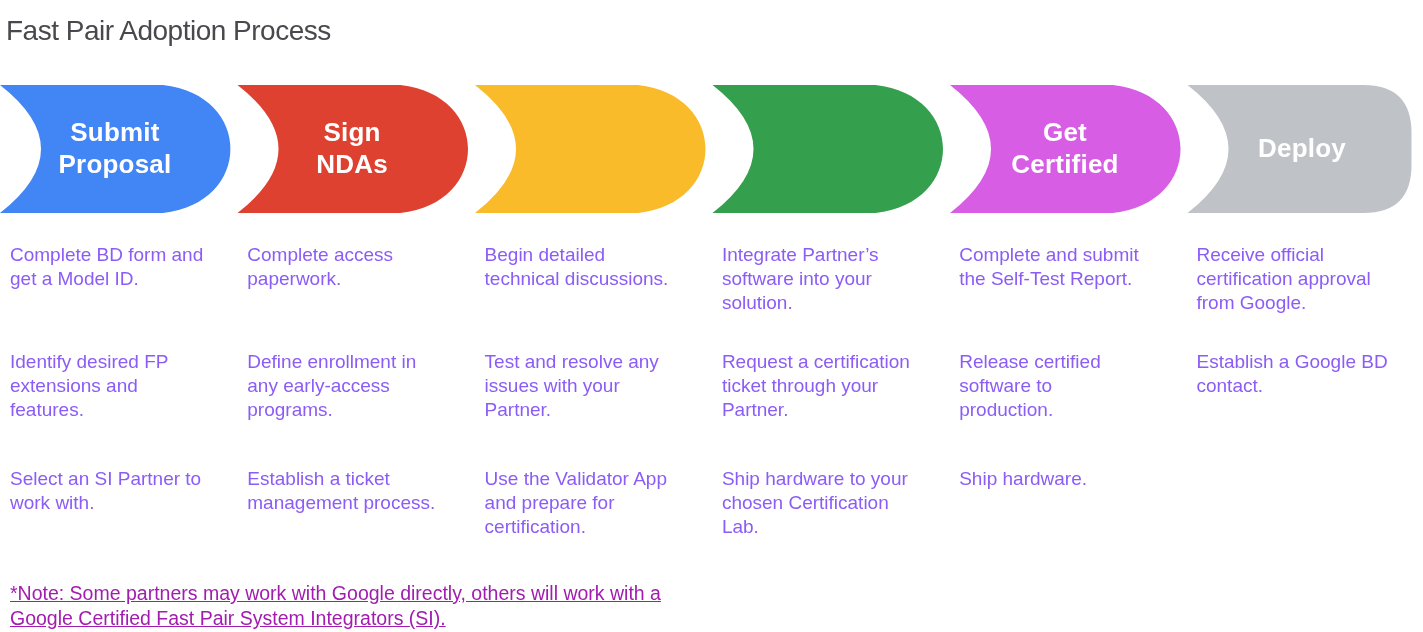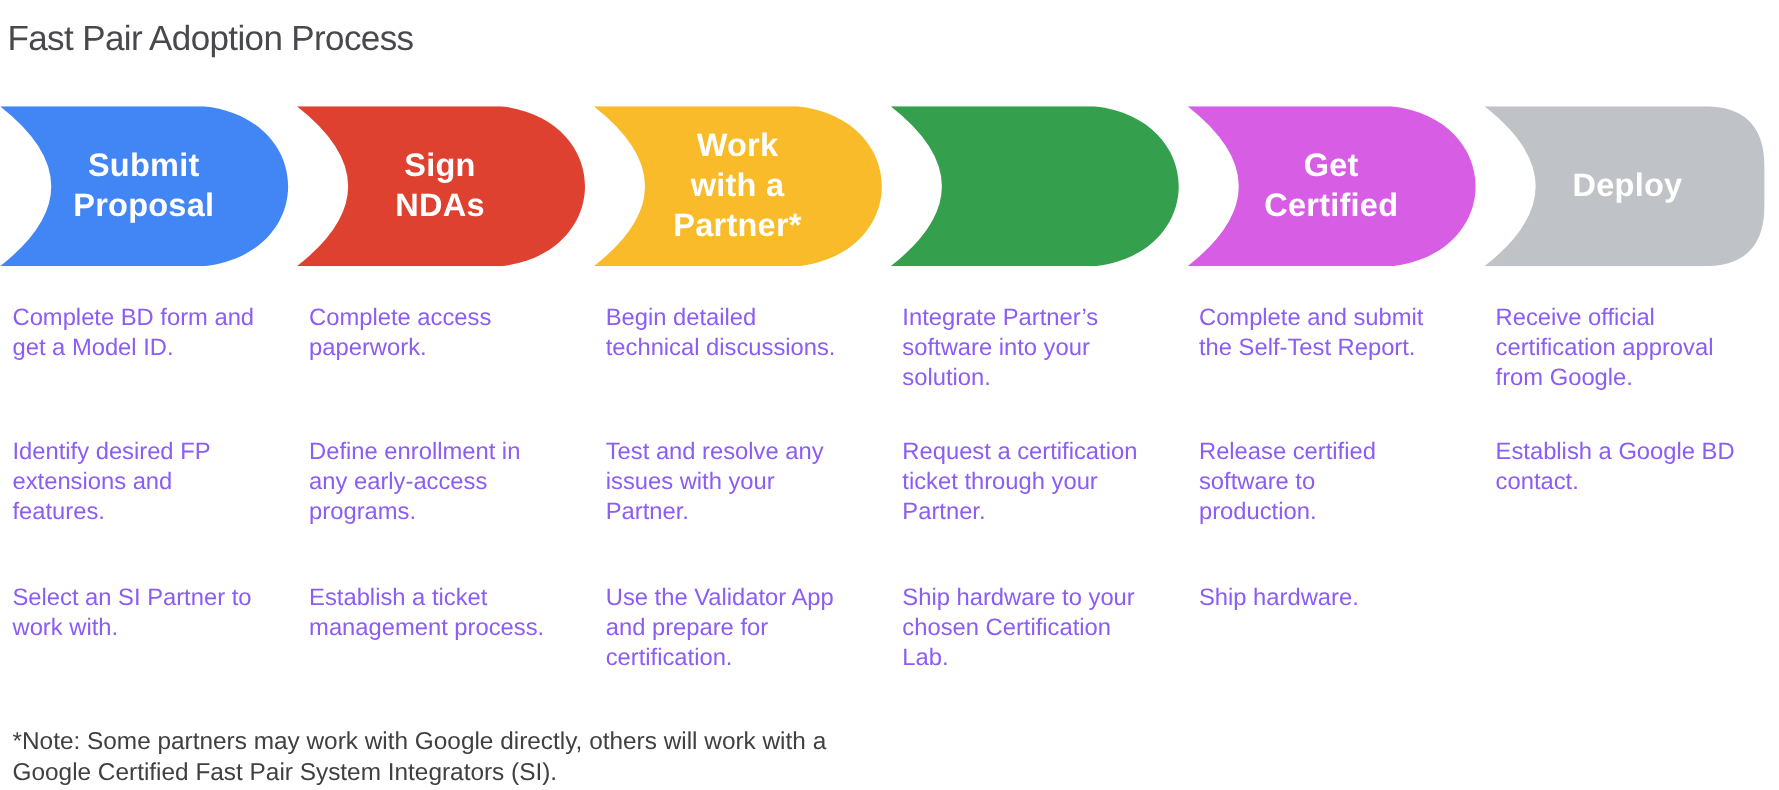--- a/index.html
+++ b/index.html
@@ -74,45 +74,43 @@
     color: #8b5cf6;
     white-space: pre-line;
     padding-right: 28px;
   }
   .footnote {
     position: absolute;
     left: 10px;
     top: 581px;
     font-size: 19.5px;
     line-height: 1.3;
-    color: #404040;
+    color: #a21caf;
     white-space: pre-line;
+    text-decoration: underline;
   }
 </style>
 </head>
 <body>
 
 <h1 class="page-title">Fast Pair Adoption Process</h1>
 
 <div class="band">
   <svg width="1423" height="128" viewBox="0 0 1423 128">
     <path d="M0,0 H163 C253,10 253,118 163,128 H0 Q82,64 0,0 Z" fill="#4285f4"></path>
     <path transform="translate(237.5,0)" d="M0,0 H163 C253,10 253,118 163,128 H0 Q82,64 0,0 Z" fill="#df4130"></path>
     <path transform="translate(475,0)" d="M0,0 H163 C253,10 253,118 163,128 H0 Q82,64 0,0 Z" fill="#f9bb29"></path>
     <path transform="translate(712.5,0)" d="M0,0 H163 C253,10 253,118 163,128 H0 Q82,64 0,0 Z" fill="#34a04d"></path>
     <path transform="translate(950,0)" d="M0,0 H163 C253,10 253,118 163,128 H0 Q82,64 0,0 Z" fill="#d75ee4"></path>
     <path transform="translate(1187.5,0)" d="M0,0 H176 Q224,0 224,48 V80 Q224,128 176,128 H0 Q82,64 0,0 Z" fill="#bfc3c7"></path>
   </svg>
   <div class="step-label pos-0">Submit
 Proposal</div>
   <div class="step-label pos-1">Sign
 NDAs</div>
-  <div class="step-label pos-2">Work
-with a
-Partner*</div>
   <div class="step-label pos-4">Get
 Certified</div>
   <div class="step-label pos-5">Deploy</div>
 </div>
 
 <div class="desc-grid">
 
   <div class="desc-cell">Complete BD form and
 get a Model ID.</div>
   <div class="desc-cell">Complete access

